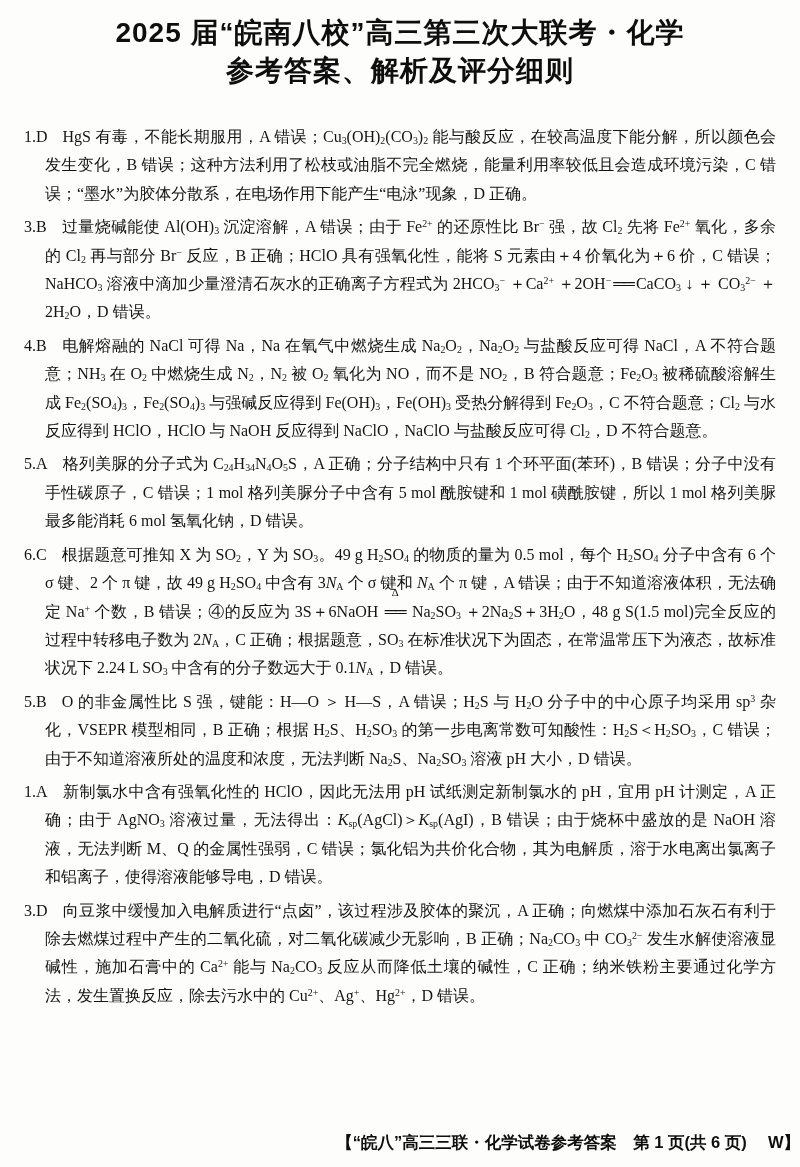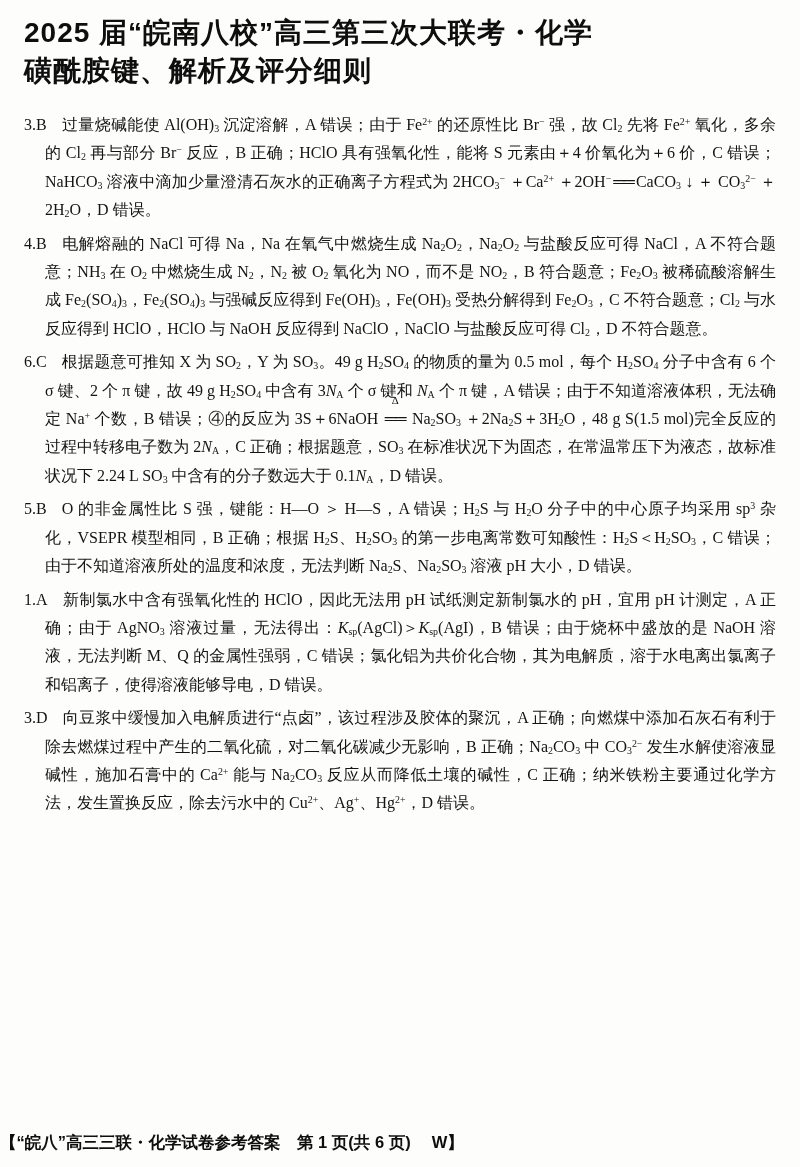--- a/index.html
+++ b/index.html
@@ -7,21 +7,21 @@
   .page {
     width: 800px;
     height: 1167px;
     background: #fdfdfc;
     color: #141414;
     font-family: "Liberation Serif", "DejaVu Serif", serif;
     position: relative;
     padding: 14px 24px 0 24px;
     overflow: hidden;
   }
-  .title-block { margin-bottom: 21px; }
+  .title-block { text-align: center; margin-bottom: 33px; }
   .title-line1, .title-line2 {
     font-family: "Liberation Sans", "DejaVu Sans", sans-serif;
     font-weight: 700;
     font-size: 28px;
     line-height: 38px;
     letter-spacing: 1px;
     color: #0e0e0e;
   }
   .answers { font-size: 16px; line-height: 28.4px; }
   .answer {
@@ -58,40 +58,42 @@
     transform: translateX(-50%);
     font-size: 0.68em;
     letter-spacing: 0;
     line-height: 1;
   }
   .page-footer {
     position: absolute;
     left: 0;
     bottom: 13px;
     width: 100%;
-    text-align: left;
+    text-align: right;
     font-family: "Liberation Sans", "DejaVu Sans", sans-serif;
     font-weight: 700;
     font-size: 16.5px;
     color: #0e0e0e;
   }
 </style>
 </head>
 <body>
 
 <div class="page">
 
   <div class="title-block">
     <div class="title-line1">2025 届“皖南八校”高三第三次大联考・化学</div>
-    <div class="title-line2">磺酰胺键、解析及评分细则</div>
+    <div class="title-line2">参考答案、解析及评分细则</div>
   </div>
 
   <div class="answers">
+    <p class="answer"><span class="answer-label">1.D</span><span class="answer-text">HgS 有毒，不能长期服用，A 错误；Cu<sub>3</sub>(OH)<sub>2</sub>(CO<sub>3</sub>)<sub>2</sub> 能与酸反应，在较高温度下能分解，所以颜色会发生变化，B 错误；这种方法利用了松枝或油脂不完全燃烧，能量利用率较低且会造成环境污染，C 错误；“墨水”为胶体分散系，在电场作用下能产生“电泳”现象，D 正确。</span></p>
     <p class="answer"><span class="answer-label">3.B</span><span class="answer-text">过量烧碱能使 Al(OH)<sub>3</sub> 沉淀溶解，A 错误；由于 Fe<sup>2+</sup> 的还原性比 Br<sup>−</sup> 强，故 Cl<sub>2</sub> 先将 Fe<sup>2+</sup> 氧化，多余的 Cl<sub>2</sub> 再与部分 Br<sup>−</sup> 反应，B 正确；HClO 具有强氧化性，能将 S 元素由＋4 价氧化为＋6 价，C 错误；NaHCO<sub>3</sub> 溶液中滴加少量澄清石灰水的正确离子方程式为 2HCO<sub>3</sub><sup>−</sup> ＋Ca<sup>2+</sup> ＋2OH<sup>−</sup><span class="oeq">══</span>CaCO<sub>3</sub> ↓ ＋ CO<sub>3</sub><sup>2−</sup> ＋2H<sub>2</sub>O，D 错误。</span></p>
     <p class="answer"><span class="answer-label">4.B</span><span class="answer-text">电解熔融的 NaCl 可得 Na，Na 在氧气中燃烧生成 Na<sub>2</sub>O<sub>2</sub>，Na<sub>2</sub>O<sub>2</sub> 与盐酸反应可得 NaCl，A 不符合题意；NH<sub>3</sub> 在 O<sub>2</sub> 中燃烧生成 N<sub>2</sub>，N<sub>2</sub> 被 O<sub>2</sub> 氧化为 NO，而不是 NO<sub>2</sub>，B 符合题意；Fe<sub>2</sub>O<sub>3</sub> 被稀硫酸溶解生成 Fe<sub>2</sub>(SO<sub>4</sub>)<sub>3</sub>，Fe<sub>2</sub>(SO<sub>4</sub>)<sub>3</sub> 与强碱反应得到 Fe(OH)<sub>3</sub>，Fe(OH)<sub>3</sub> 受热分解得到 Fe<sub>2</sub>O<sub>3</sub>，C 不符合题意；Cl<sub>2</sub> 与水反应得到 HClO，HClO 与 NaOH 反应得到 NaClO，NaClO 与盐酸反应可得 Cl<sub>2</sub>，D 不符合题意。</span></p>
+    <p class="answer"><span class="answer-label">5.A</span><span class="answer-text">格列美脲的分子式为 C<sub>24</sub>H<sub>34</sub>N<sub>4</sub>O<sub>5</sub>S，A 正确；分子结构中只有 1 个环平面(苯环)，B 错误；分子中没有手性碳原子，C 错误；1 mol 格列美脲分子中含有 5 mol 酰胺键和 1 mol 磺酰胺键，所以 1 mol 格列美脲最多能消耗 6 mol 氢氧化钠，D 错误。</span></p>
     <p class="answer"><span class="answer-label">6.C</span><span class="answer-text">根据题意可推知 X 为 SO<sub>2</sub>，Y 为 SO<sub>3</sub>。49 g H<sub>2</sub>SO<sub>4</sub> 的物质的量为 0.5 mol，每个 H<sub>2</sub>SO<sub>4</sub> 分子中含有 6 个 σ 键、2 个 π 键，故 49 g H<sub>2</sub>SO<sub>4</sub> 中含有 3<i>N</i><sub>A</sub> 个 σ 键和 <i>N</i><sub>A</sub> 个 π 键，A 错误；由于不知道溶液体积，无法确定 Na<sup>+</sup> 个数，B 错误；④的反应为 3S＋6NaOH <span class="oeq"><span class="oeq-top">Δ</span>══</span> Na<sub>2</sub>SO<sub>3</sub> ＋2Na<sub>2</sub>S＋3H<sub>2</sub>O，48 g S(1.5 mol)完全反应的过程中转移电子数为 2<i>N</i><sub>A</sub>，C 正确；根据题意，SO<sub>3</sub> 在标准状况下为固态，在常温常压下为液态，故标准状况下 2.24 L SO<sub>3</sub> 中含有的分子数远大于 0.1<i>N</i><sub>A</sub>，D 错误。</span></p>
     <p class="answer"><span class="answer-label">5.B</span><span class="answer-text">O 的非金属性比 S 强，键能：H—O ＞ H—S，A 错误；H<sub>2</sub>S 与 H<sub>2</sub>O 分子中的中心原子均采用 sp<sup>3</sup> 杂化，VSEPR 模型相同，B 正确；根据 H<sub>2</sub>S、H<sub>2</sub>SO<sub>3</sub> 的第一步电离常数可知酸性：H<sub>2</sub>S＜H<sub>2</sub>SO<sub>3</sub>，C 错误；由于不知道溶液所处的温度和浓度，无法判断 Na<sub>2</sub>S、Na<sub>2</sub>SO<sub>3</sub> 溶液 pH 大小，D 错误。</span></p>
     <p class="answer"><span class="answer-label">1.A</span><span class="answer-text">新制氯水中含有强氧化性的 HClO，因此无法用 pH 试纸测定新制氯水的 pH，宜用 pH 计测定，A 正确；由于 AgNO<sub>3</sub> 溶液过量，无法得出：<i>K</i><sub>sp</sub>(AgCl)＞<i>K</i><sub>sp</sub>(AgI)，B 错误；由于烧杯中盛放的是 NaOH 溶液，无法判断 M、Q 的金属性强弱，C 错误；氯化铝为共价化合物，其为电解质，溶于水电离出氯离子和铝离子，使得溶液能够导电，D 错误。</span></p>
     <p class="answer"><span class="answer-label">3.D</span><span class="answer-text">向豆浆中缓慢加入电解质进行“点卤”，该过程涉及胶体的聚沉，A 正确；向燃煤中添加石灰石有利于除去燃煤过程中产生的二氧化硫，对二氧化碳减少无影响，B 正确；Na<sub>2</sub>CO<sub>3</sub> 中 CO<sub>3</sub><sup>2−</sup> 发生水解使溶液显碱性，施加石膏中的 Ca<sup>2+</sup> 能与 Na<sub>2</sub>CO<sub>3</sub> 反应从而降低土壤的碱性，C 正确；纳米铁粉主要通过化学方法，发生置换反应，除去污水中的 Cu<sup>2+</sup>、Ag<sup>+</sup>、Hg<sup>2+</sup>，D 错误。</span></p>
   </div>
 
   <div class="page-footer">【“皖八”高三三联・化学试卷参考答案　第 1 页(共 6 页)　 W】</div>
 
 </div>
 

